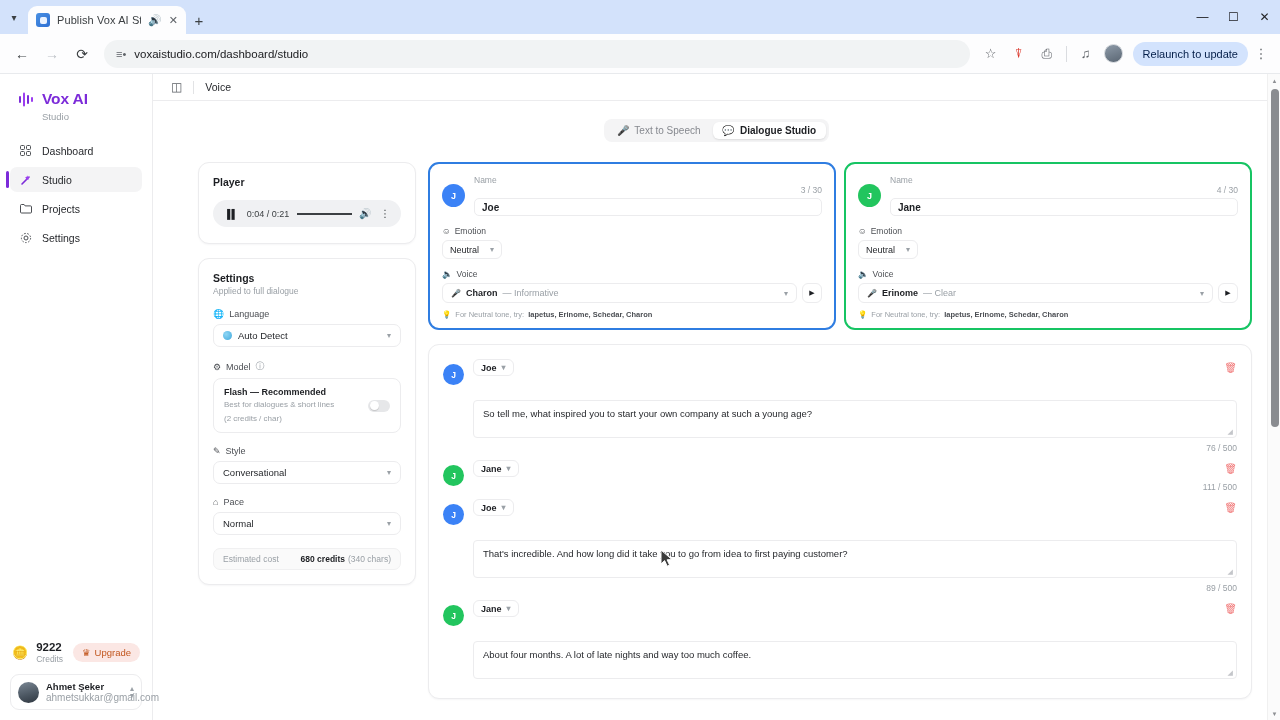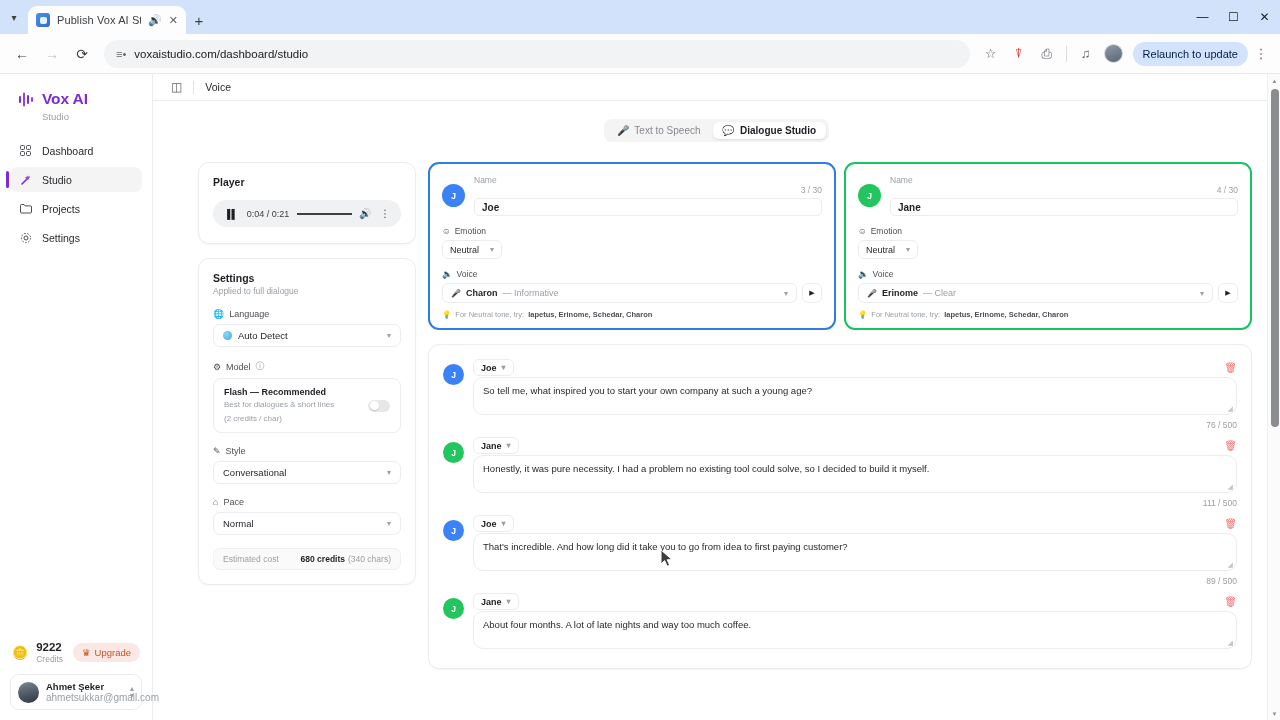--- a/index.html
+++ b/index.html
@@ -318,21 +318,21 @@
   .line-avatar.green { background: #22c55e; }
   .line-body { flex: 1; min-width: 0; }
   .line-top { display: flex; align-items: center; }
   .spk-pill {
     height: 17px; border: 1px solid #ececee; border-radius: 6px;
     display: flex; align-items: center; gap: 5px;
     padding: 0 7px; font-size: 9px; font-weight: bold; color: #1d1f23;
   }
   .trash-ico { margin-left: auto; font-size: 10px; color: #ef6b6b; }
   .line-textarea {
-    margin-top: 1px; border: 1px solid #ececee; border-radius: 10px;
+    margin-top: 24px; border: 1px solid #ececee; border-radius: 4px;
     min-height: 38px; padding: 7px 9px; font-size: 9.5px;
     color: #26282c; position: relative; background: #fff;
   }
   .resize-grip {
     position: absolute; right: 3px; bottom: 2px;
     font-size: 7px; color: #c4c6ca; line-height: 1;
   }
   .line-count {
     text-align: right; font-size: 8.5px; color: #9aa0a6; margin-top: 5px;
   }
@@ -704,24 +704,20 @@
               <div class="line">
                 <span class="line-avatar green">J</span>
                 <div class="line-body">
                   <div class="line-top">
                     <div class="spk-pill">
                       <span>Jane</span>
                       <span class="sel-chevron">▾</span>
                     </div>
                     <span class="trash-ico">🗑</span>
                   </div>
-                  <div class="line-textarea">
-                    <span>Honestly, it was pure necessity. I had a problem no existing tool could solve, so I decided to build it myself.</span>
-                    <span class="resize-grip">◢</span>
-                  </div>
                   <div class="line-count">111 / 500</div>
                 </div>
               </div>
 
               <div class="line">
                 <span class="line-avatar blue">J</span>
                 <div class="line-body">
                   <div class="line-top">
                     <div class="spk-pill">
                       <span>Joe</span>

